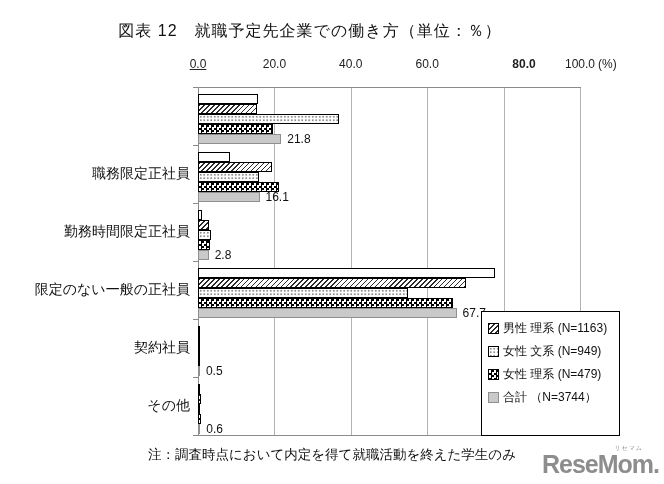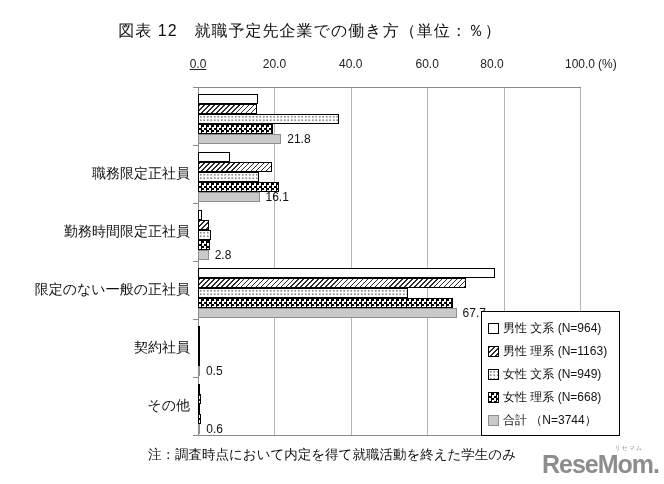--- a/index.html
+++ b/index.html
@@ -42,55 +42,51 @@
 </head>
 <body>
 
 <div id="figure">
   <div id="title">図表 12　就職予定先企業での働き方（単位：％）</div>
   <span id="axis-unit">(%)</span>
   <div id="plot"></div>
   <div id="legend">
     <div id="legend-items">
         <div class="legrow">
-          <div class="swatch p-plain"></div>
-          <div class="leglab">男性 文系 (N=964)</div>
-        </div>
-        <div class="legrow">
           <div class="swatch p-diagonal"></div>
           <div class="leglab">男性 理系 (N=1163)</div>
         </div>
         <div class="legrow">
           <div class="swatch p-dotted"></div>
           <div class="leglab">女性 文系 (N=949)</div>
         </div>
         <div class="legrow">
           <div class="swatch p-checker"></div>
-          <div class="leglab">女性 理系 (N=668)</div>
+          <div class="leglab">女性 理系 (N=479)</div>
         </div>
         <div class="legrow">
           <div class="swatch p-gray"></div>
           <div class="leglab">合計 （N=3744）</div>
         </div>
       </div>
   </div>
   <div id="logo">
     <span id="logo-ruby">リセマム</span>
     <span id="logo-text">ReseMom.</span>
   </div>
   <div id="note">注：調査時点において内定を得て就職活動を終えた学生のみ</div>
 <div class="xlab" style="left: 168px; text-decoration: underline;">0.0</div>
     <div class="tick-top" style="left: 198px;"></div>
     <div class="xlab" style="left: 244.4px;">20.0</div>
     <div class="tick-top" style="left: 274.4px;"></div>
     <div class="xlab" style="left: 320.8px; text-align: center;">40.0</div>
     <div class="tick-top" style="left: 350.8px;"></div>
     <div class="xlab" style="left: 397.2px;">60.0</div>
     <div class="tick-top" style="left: 427.2px;"></div>
-    <div class="xlab" style="left: 462px;">80.0</div>
+    <div class="xlab" style="left: 494px; font-weight: bold;">80.0</div>
     <div class="tick-top" style="left: 503.6px;"></div>
     <div class="xlab" style="left: 550px;">100.0</div>
     <div class="tick-top" style="left: 580px;"></div>
     <div class="gridline" style="left: 274.4px;"></div>
     <div class="gridline" style="left: 350.8px;"></div>
     <div class="gridline" style="left: 427.2px;"></div>
     <div class="gridline" style="left: 503.6px;"></div>
     <div class="gridline" style="left: 580px;"></div>
     <div class="axisline-v"></div>
     <div class="axisline-h" style="top: 87px;"></div>

